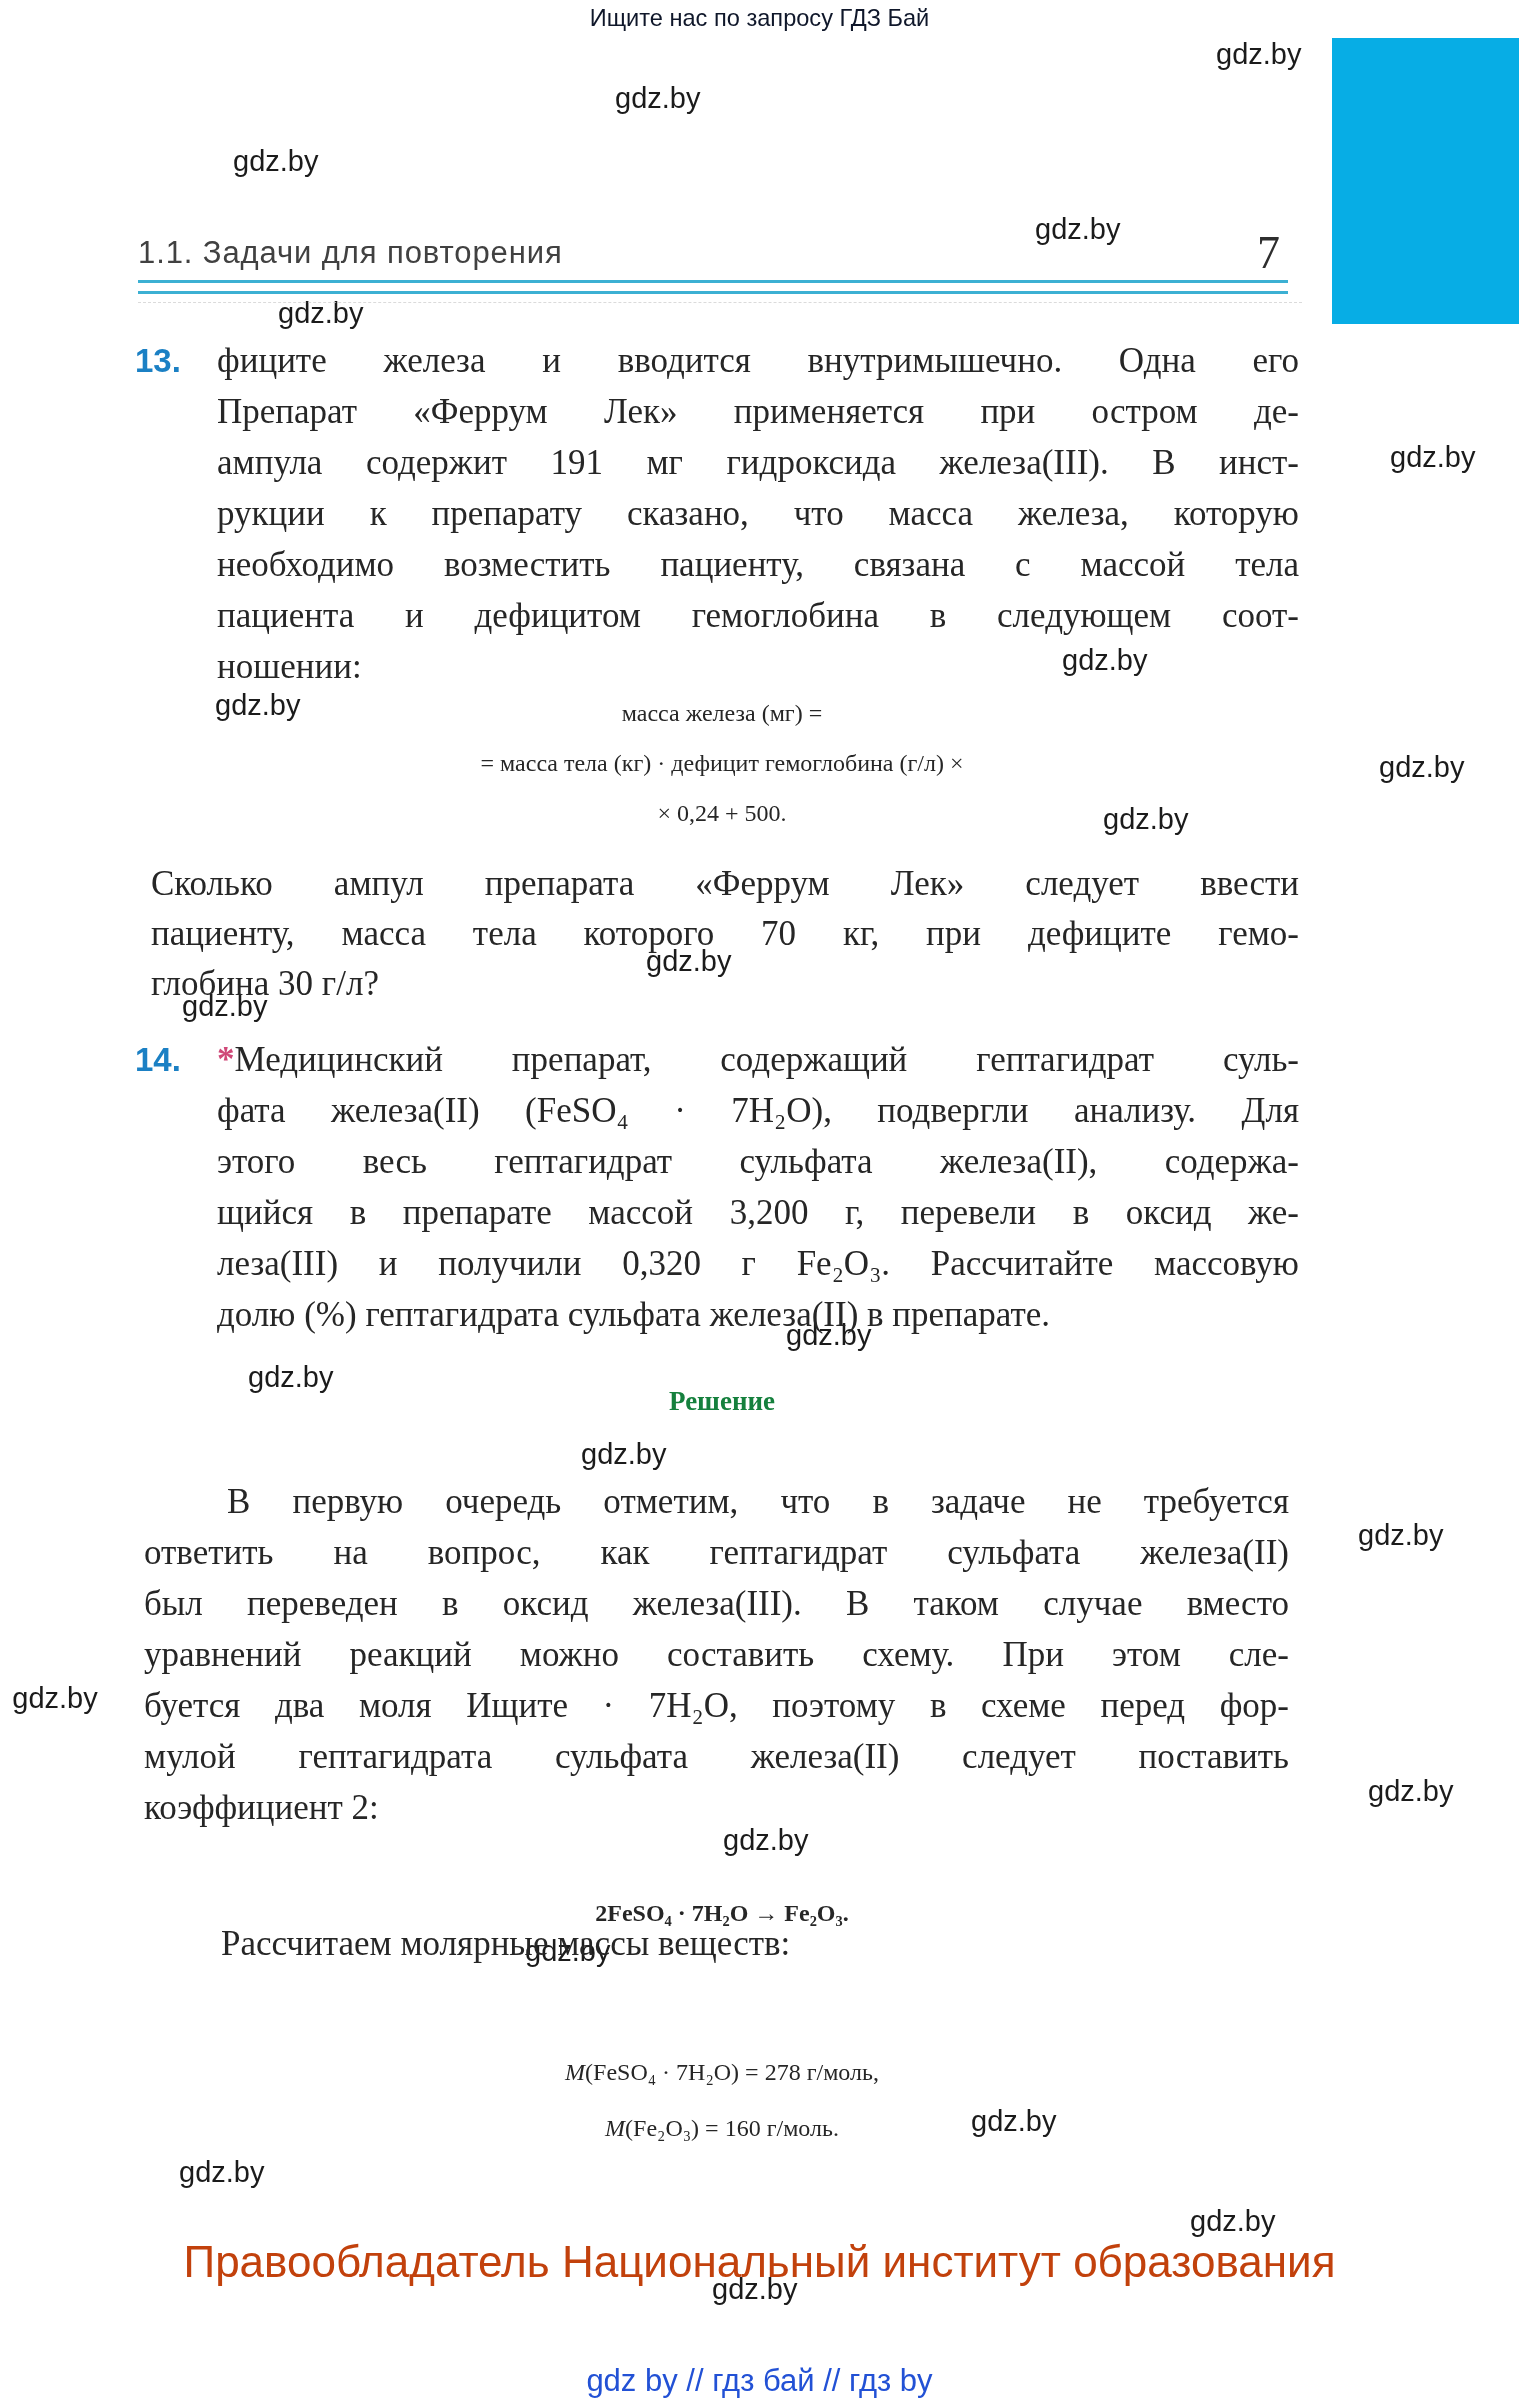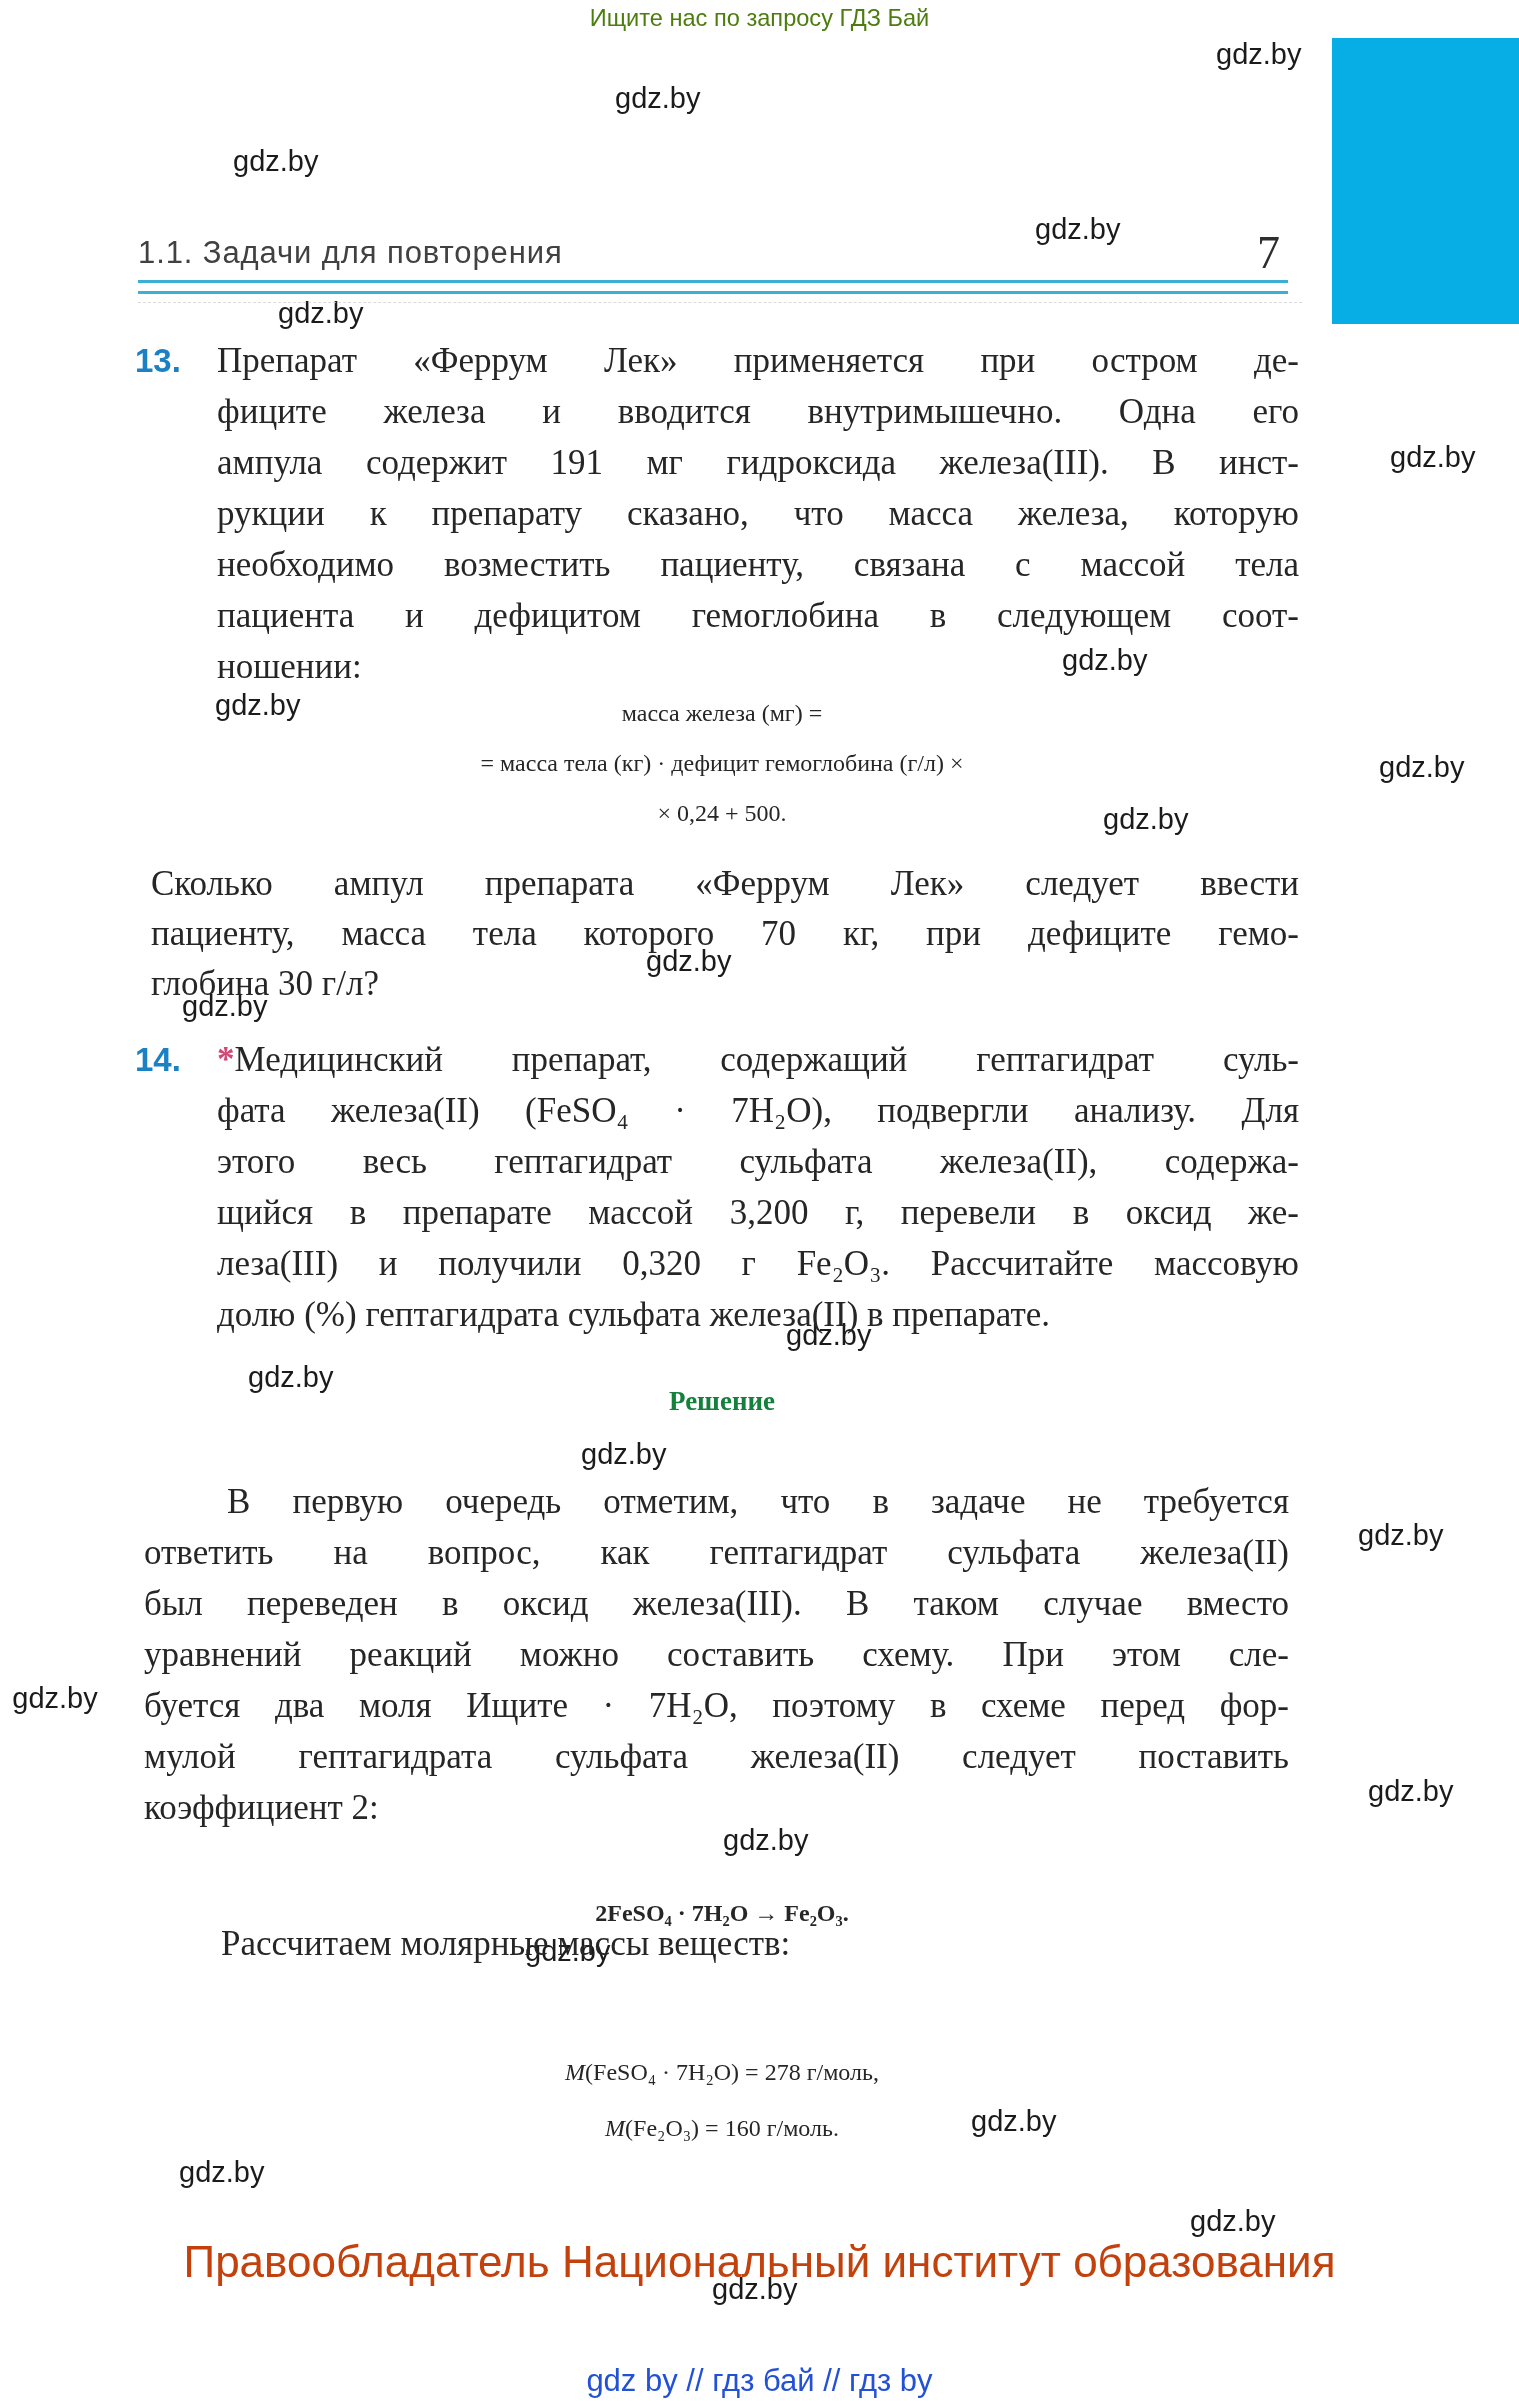--- a/index.html
+++ b/index.html
@@ -8,21 +8,21 @@
     overflow:hidden; font-family:"Liberation Serif","DejaVu Serif","DejaVu Sans",serif;
     color:#262626;
   }
   .wm {
     position:absolute; font-family:"Liberation Sans","DejaVu Sans",sans-serif;
     font-size:29px; color:#1b1b1b; white-space:nowrap; line-height:1;
   }
   .banner {
     position:absolute; left:0; top:5.3px; width:100%; text-align:center;
     font-family:"Liberation Sans","DejaVu Sans",sans-serif;
-    font-size:23.6px; color:#4d7c0f;
+    font-size:23.6px; color:#0f172a;
   }
   .sidebar { position:absolute; left:1332px; top:38px; width:187px; height:286px; background:#07ade5; }
   .section-title {
     position:absolute; left:138px; top:235px; font-family:"Liberation Sans","DejaVu Sans",sans-serif;
     font-size:31px; color:#414141; letter-spacing:0.9px;
   }
   .pageno { position:absolute; left:1257px; top:226px; font-size:46px; color:#2e2e2e; }
   .rule { position:absolute; left:138px; width:1150px; height:2.6px; background:#3cb0d3; }
   .rule1 { top:280px; } .rule2 { top:291px; }
   .dotted { position:absolute; left:138px; width:1164px; top:302px; border-top:1.8px dashed #cfcfcf; opacity:.75; }
@@ -96,22 +96,22 @@
   <span class="wm" style="left:712px;top:2275px">gdz.by</span>
 
   <div class="section-title">1.1. Задачи для повторения</div>
   <div class="pageno">7</div>
   <div class="rule rule1"></div>
   <div class="rule rule2"></div>
   <div class="dotted"></div>
 
   <div class="pnum" style="top:335px">13.</div>
   <div class="block" id="p13">
+    <div class="j">фиците железа и вводится внутримышечно. Одна его</div>
     <div class="j">Препарат «Феррум Лек» применяется при остром де-</div>
-    <div class="j">фиците железа и вводится внутримышечно. Одна его</div>
     <div class="j">ампула содержит 191 мг гидроксида железа(III). В инст-</div>
     <div class="j">рукции к препарату сказано, что масса железа, которую</div>
     <div class="j">необходимо возместить пациенту, связана с массой тела</div>
     <div class="j">пациента и дефицитом гемоглобина в следующем соот-</div>
     <div>ношении:</div>
   </div>
 
   <div class="cblock" id="f13">
     <div>масса железа (мг) =</div>
     <div>= масса тела (кг) · дефицит гемоглобина (г/л) ×</div>

